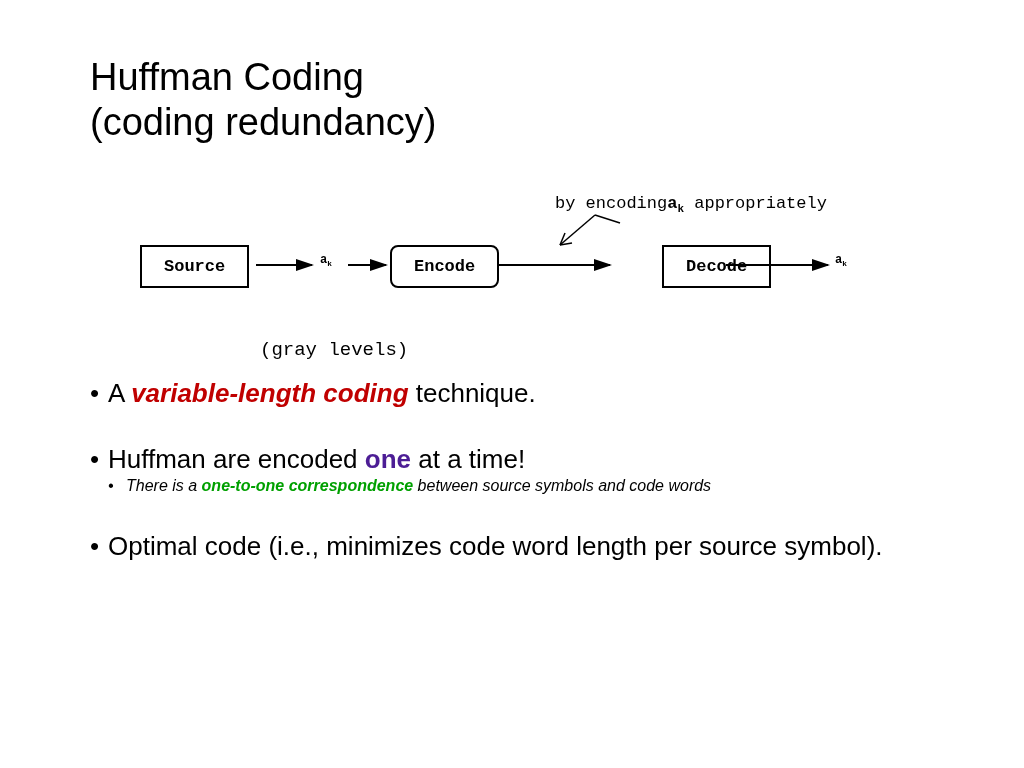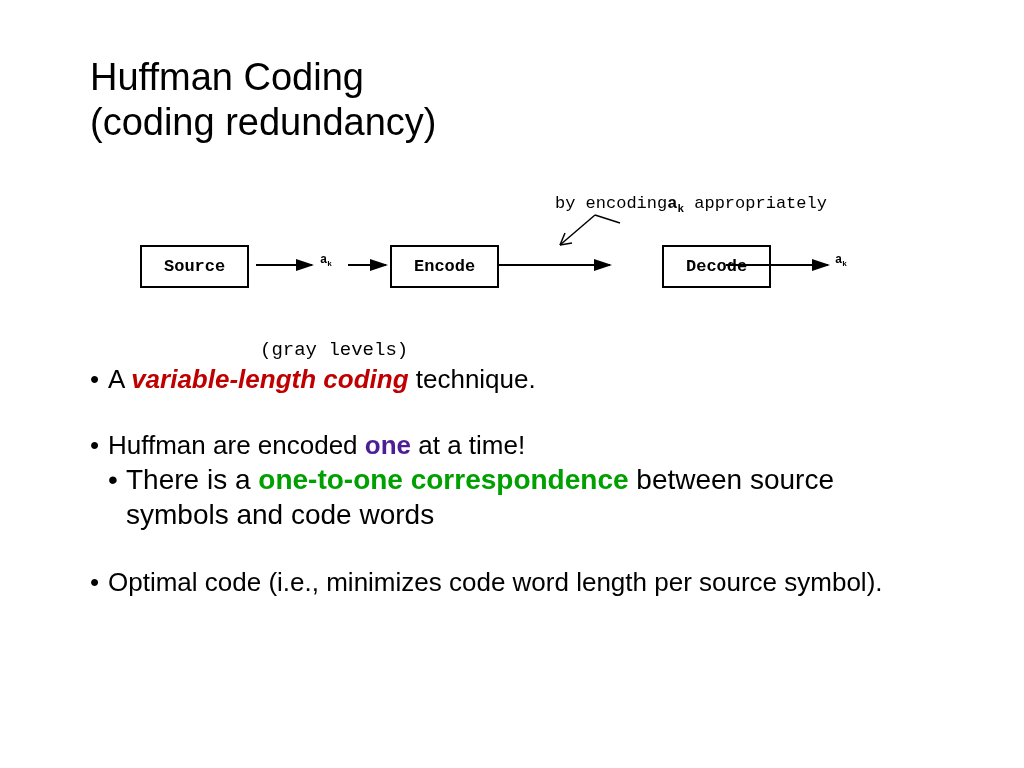--- a/index.html
+++ b/index.html
@@ -40,21 +40,21 @@
   .mono {
     font-family: "Courier New", monospace;
     font-size: 12px;
     position: absolute;
     white-space: nowrap;
   }
   svg.conn { position: absolute; overflow: visible; }
   .bullets {
     font-size: 26px;
     line-height: 1.25;
-    margin-top: 8px;
+    margin-top: 22px;
   }
   .bullets ul {
     list-style: none;
     padding: 0;
     margin: 0;
   }
   .bullets > ul > li {
     position: relative;
     padding-left: 18px;
     margin-bottom: 34px;
@@ -62,21 +62,22 @@
   .bullets > ul > li::before {
     content: "•";
     position: absolute;
     left: 0;
     top: 0;
   }
   .sub {
     list-style: none;
     padding-left: 26px;
     margin-top: 10px;
-    font-size: 28px;
+    font-size: 16px;
+    font-style: italic;
   }
   .sub li {
     position: relative;
     padding-left: 18px;
     margin-bottom: 4px;
   }
   .sub li::before {
     content: "•";
     position: absolute;
     left: 0;
@@ -98,21 +99,21 @@
   </div>
 
   <div class="diagram">
 
     <div class="mono" style="left:465px; top:0; font-size:17px;">
       <br>
       <span>by encoding</span><span style="font-weight:bold;">a</span><sub style="font-weight:bold;">k</sub><span> appropriately</span>
     </div>
 
     <div class="box" style="left:50px;  top:70px;">Source</div>
-    <div class="box" style="left:300px; top:70px;">Encode</div>
+    <div class="box" style="left:300px; top:70px;border-radius:8px;">Encode</div>
     <div class="box" style="left:552px; top:70px;margin-left:20px;">Decode</div>
 
     <div class="mono" style="left:230px; top:78px; font-weight:bold;">
       <span>a</span><sub>k</sub>
     </div>
 
     <div class="mono" style="left:745px; top:78px; font-weight:bold;">
       <span>a</span><sub>k</sub>
     </div>
 

